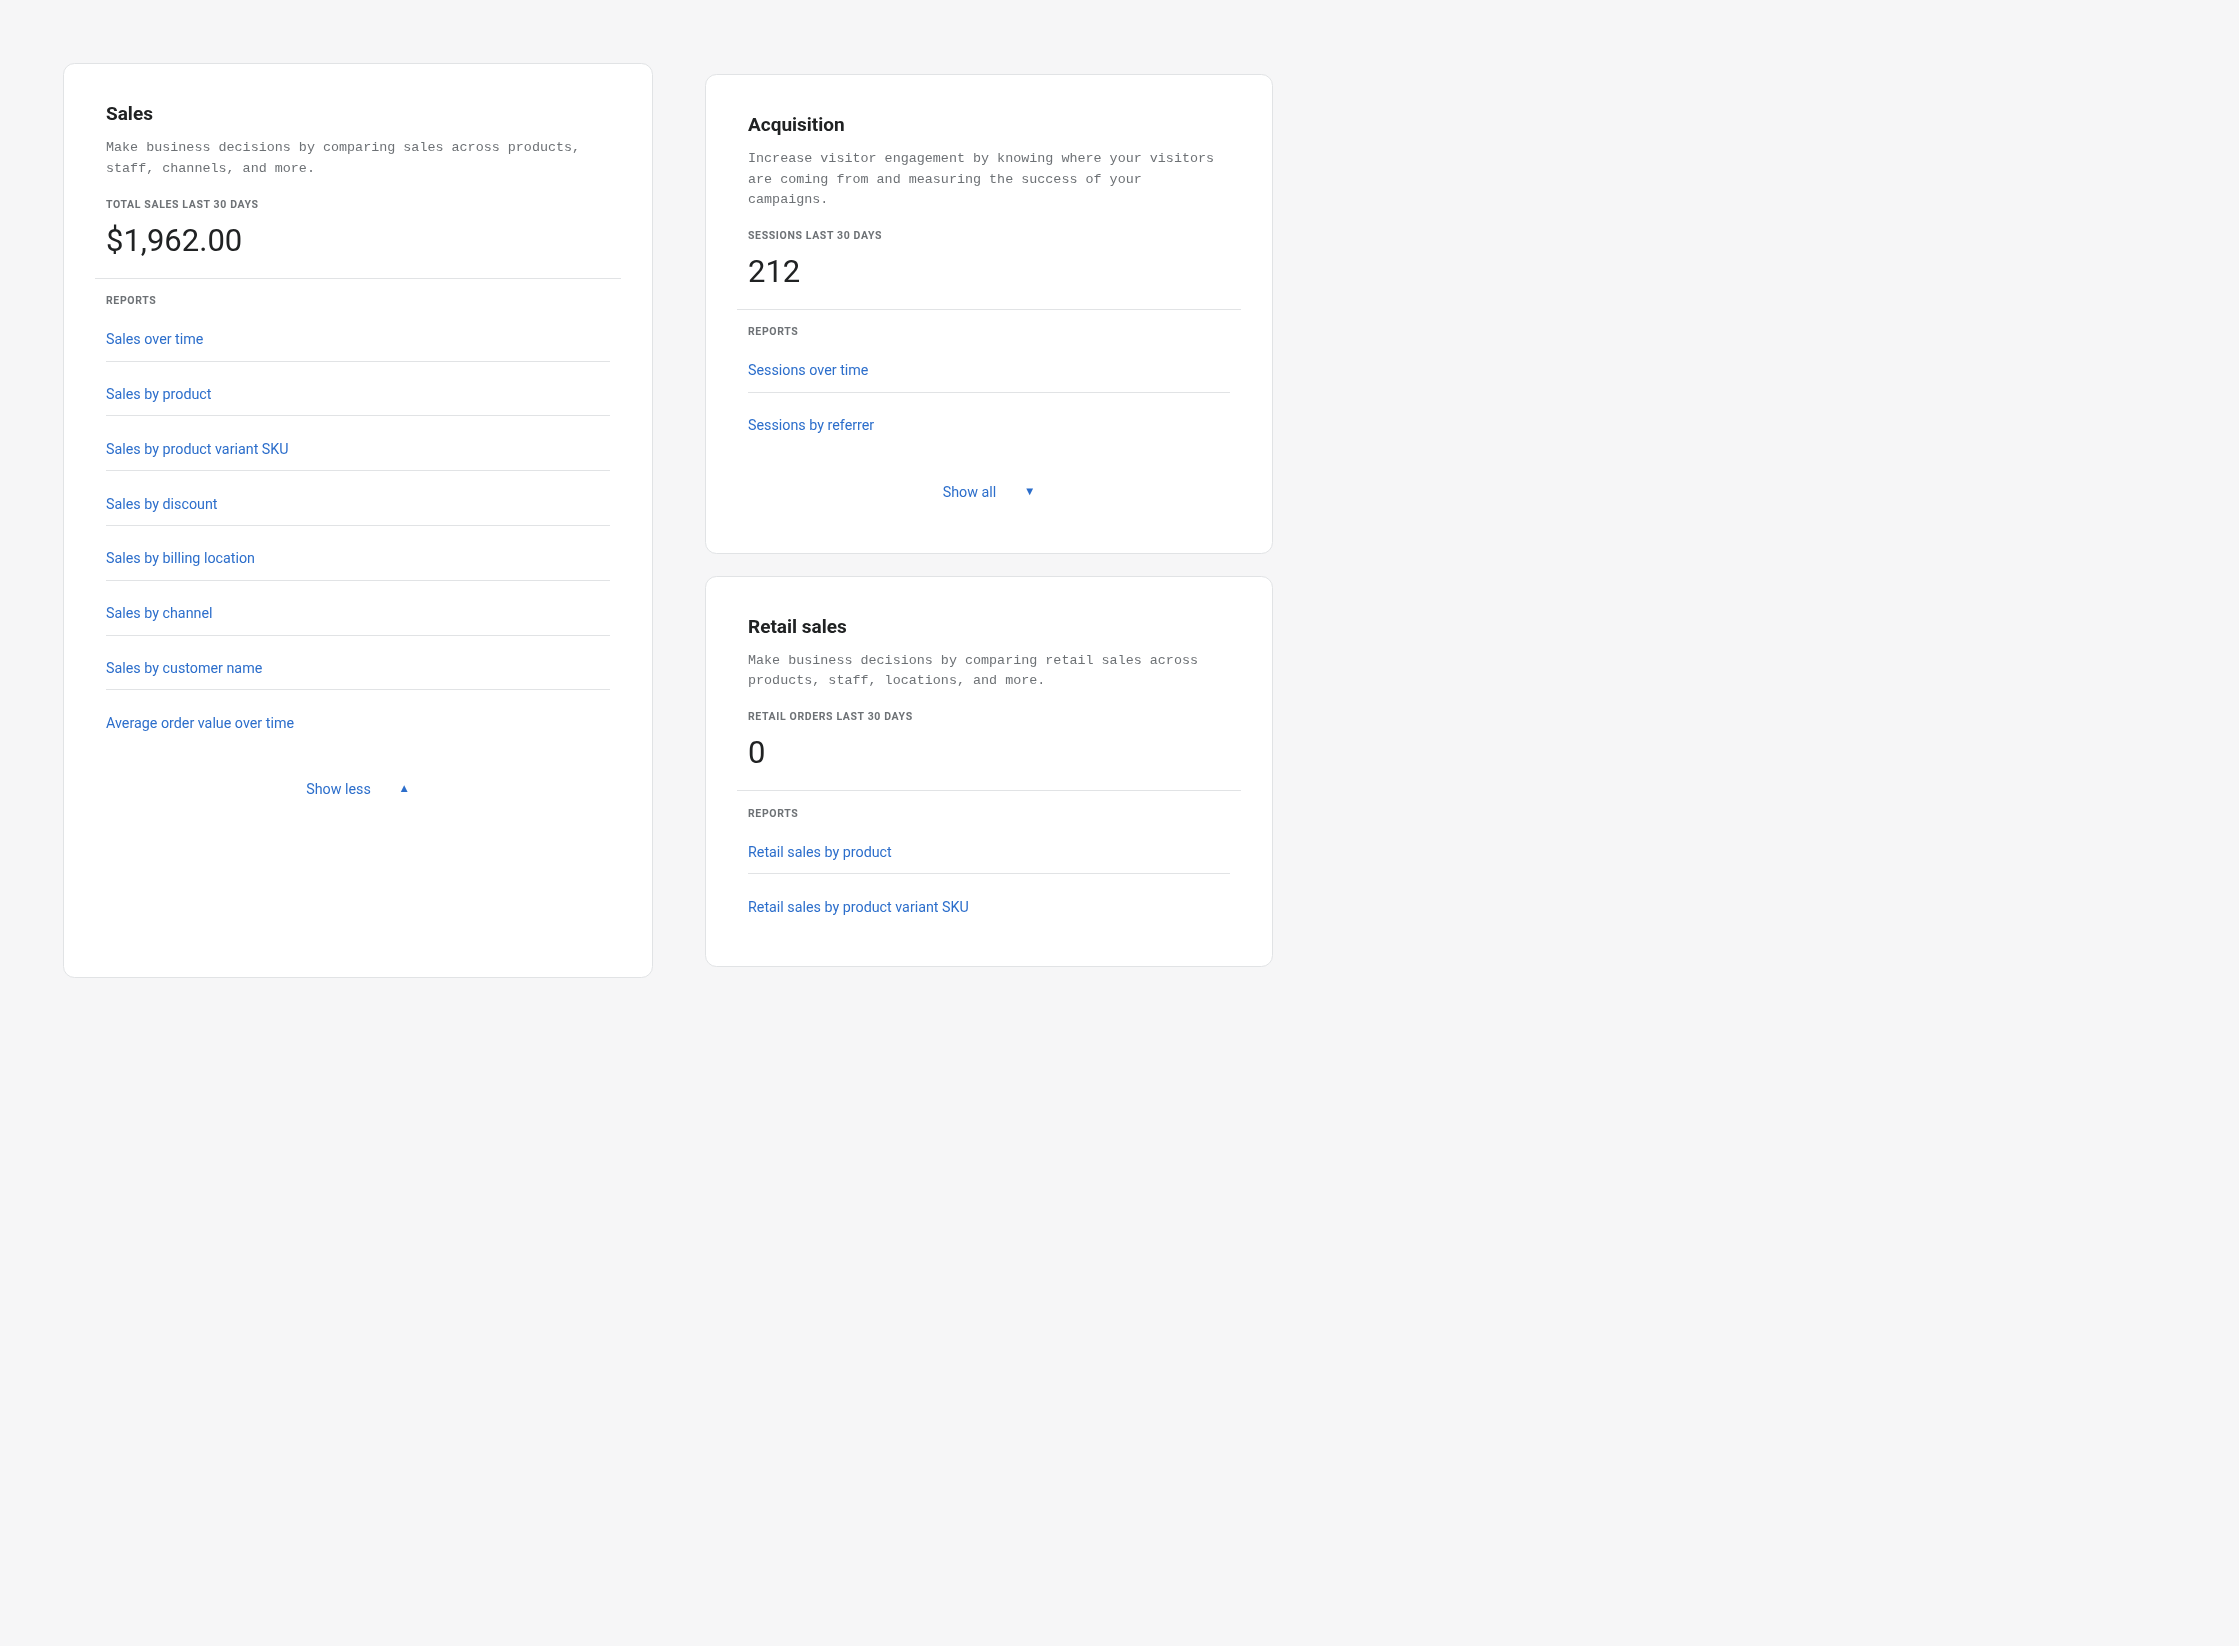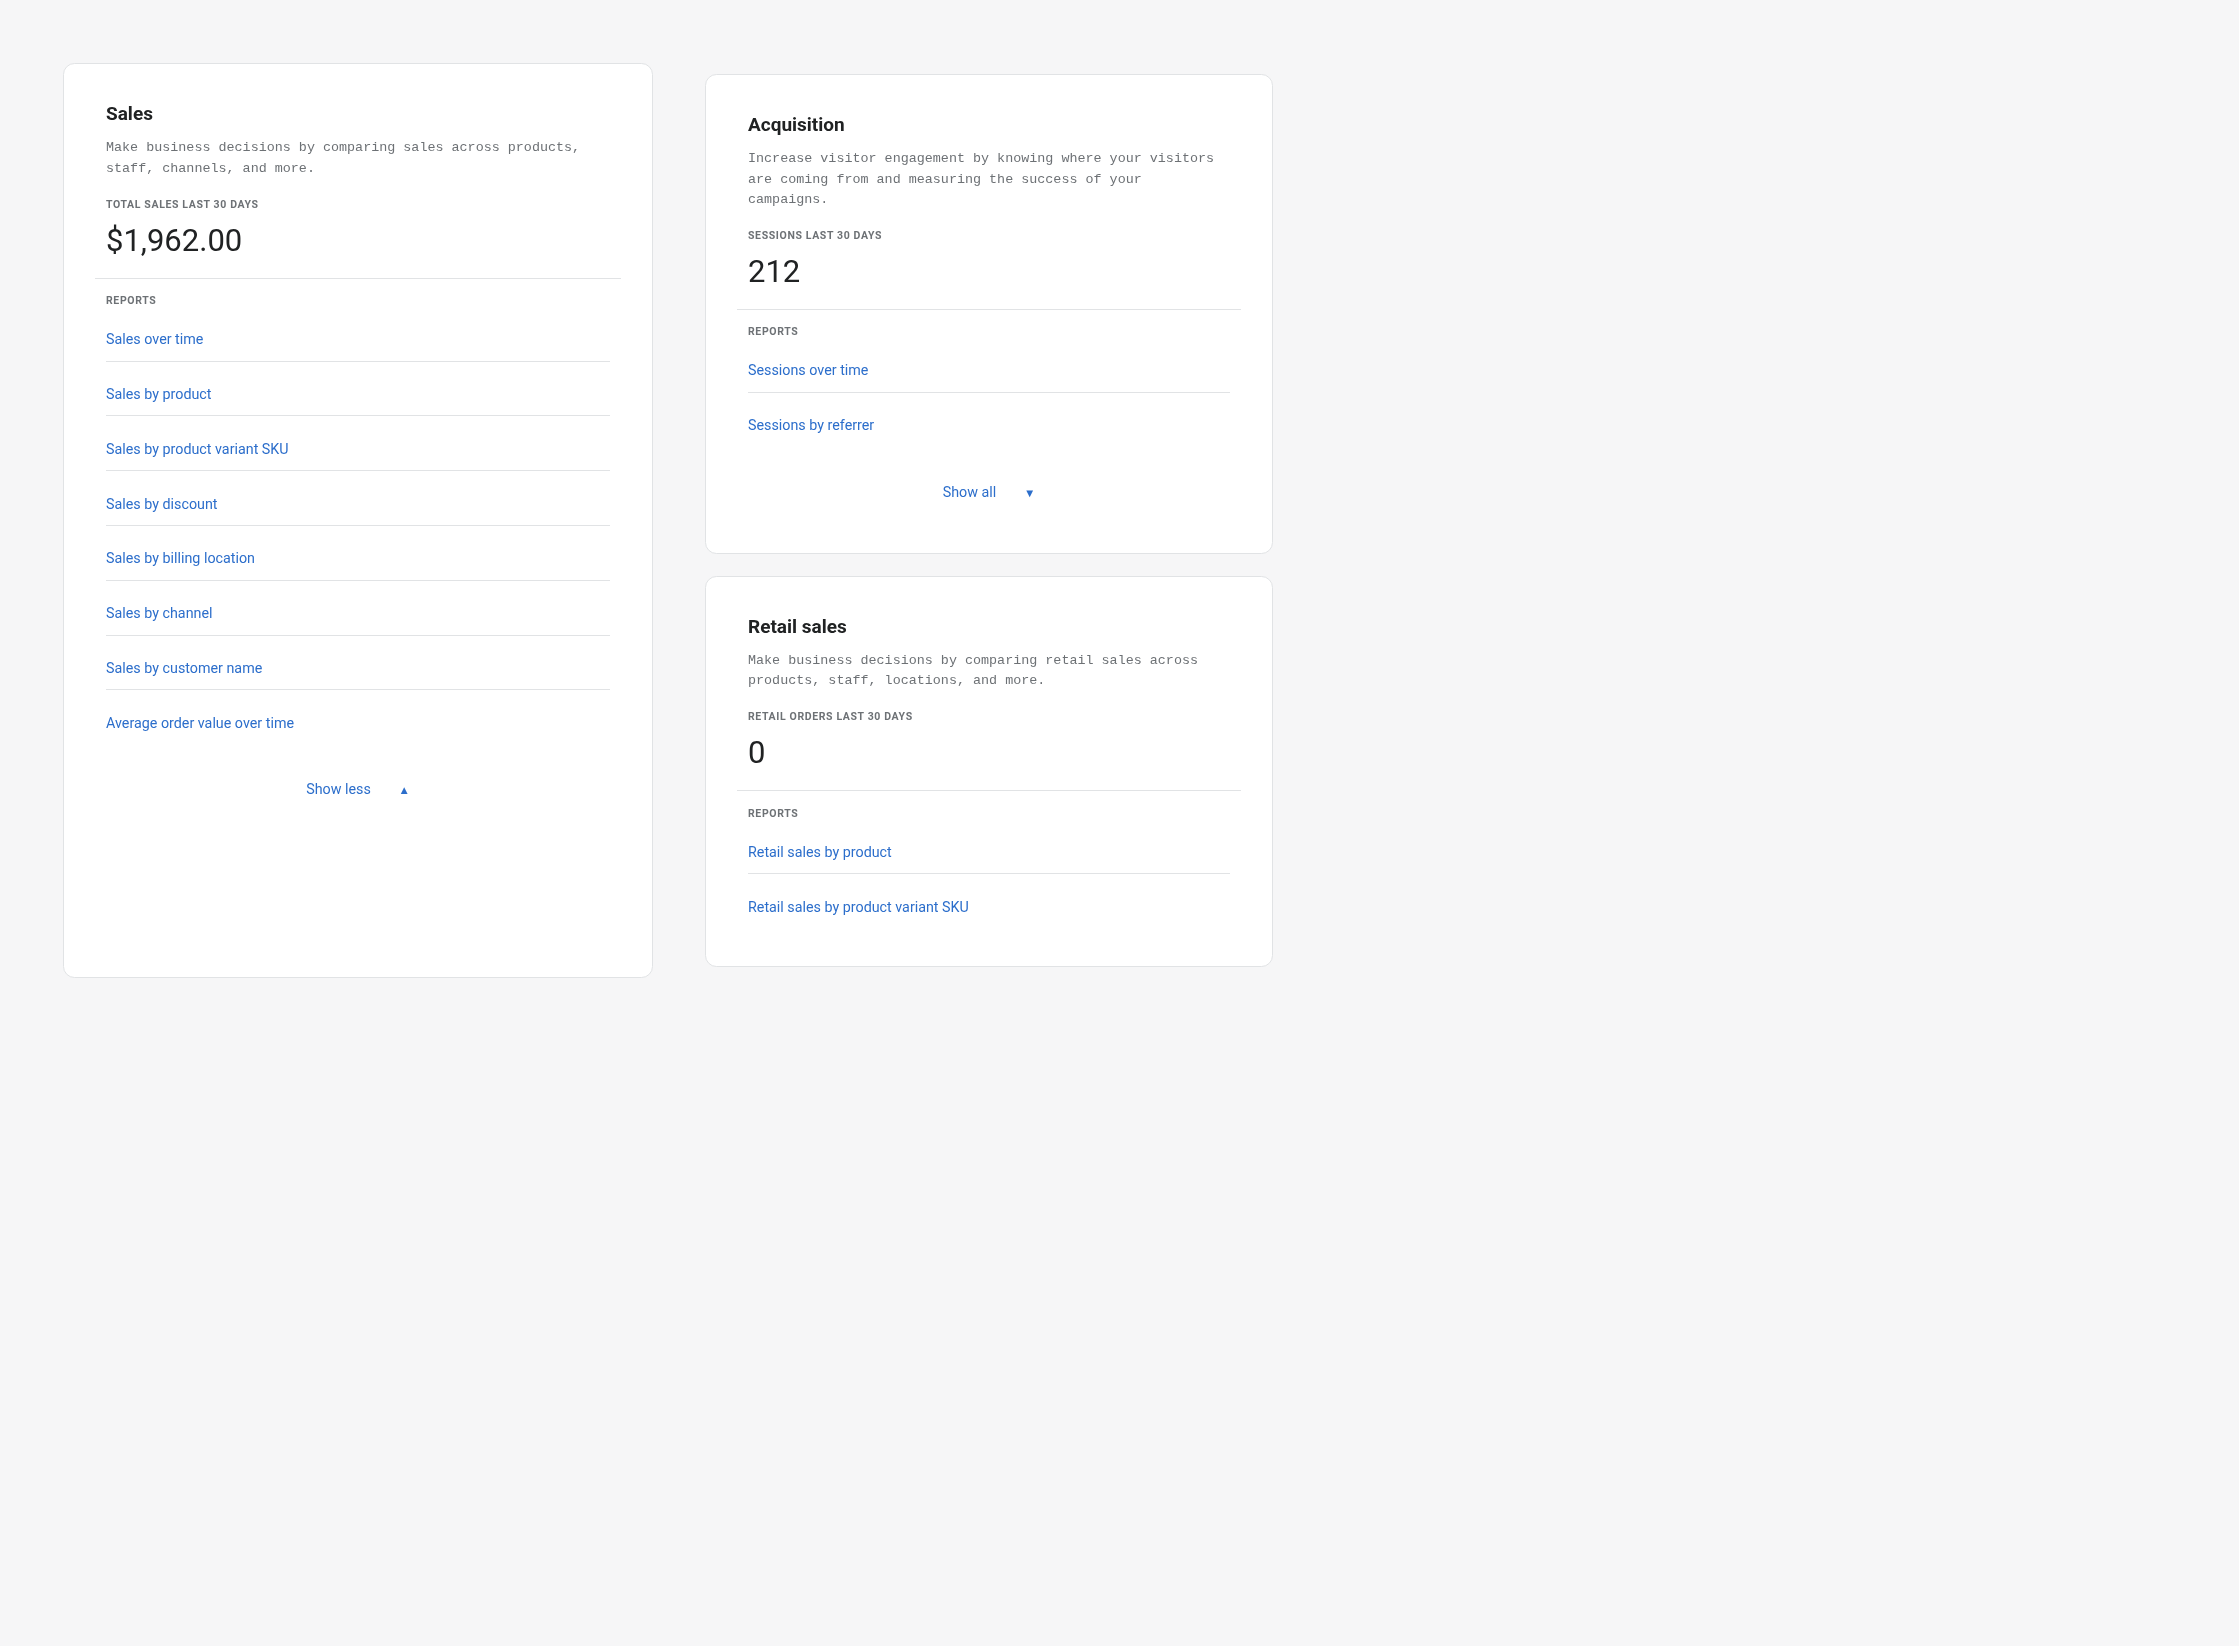--- a/index.html
+++ b/index.html
@@ -84,21 +84,21 @@
       border-bottom: 1px solid #e1e3e5;
       cursor: pointer;
     }
 
     .report-item:last-of-type {
       border-bottom: none;
     }
 
     .show-toggle {
       display: flex;
-      align-items: flex-end;
+      align-items: flex-start;
       justify-content: center;
       padding: 15.3px 0 3.8px;
       color: #2c6ecb;
       font-size: 14.3px;
       cursor: pointer;
       gap: 5.7px;
     }
 
     .show-toggle .arrow {
       font-size: 11.5px;

